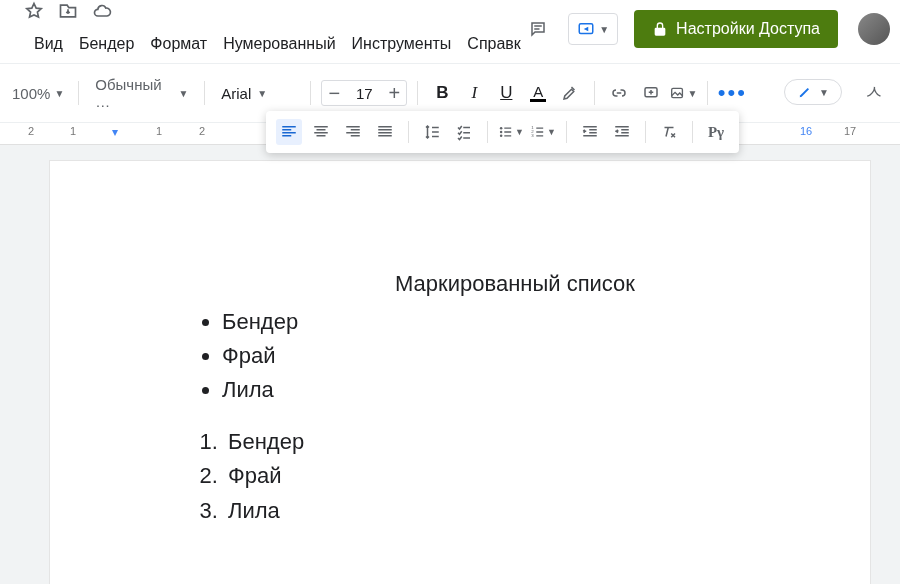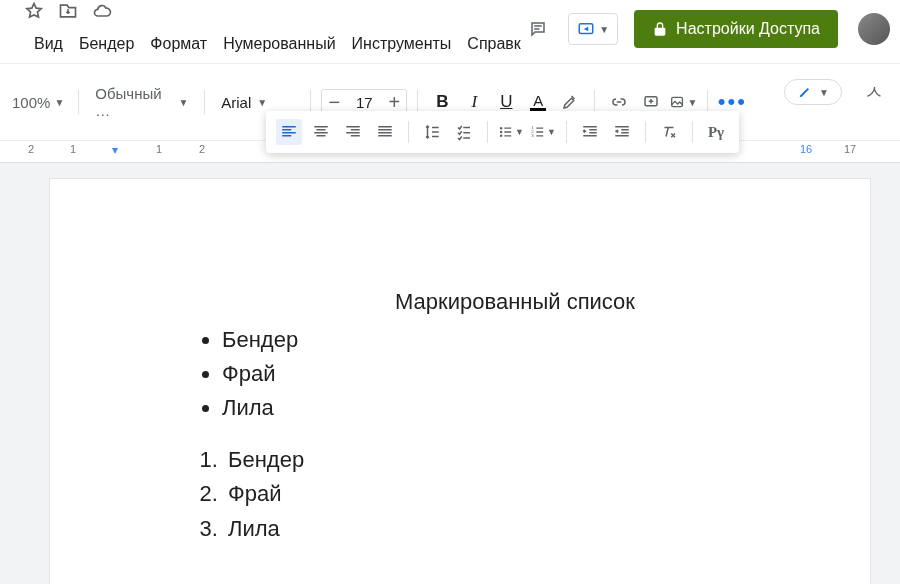--- a/index.html
+++ b/index.html
@@ -5,21 +5,21 @@
 * { box-sizing: border-box; margin: 0; padding: 0; }
 body { font-family: Arial, "Helvetica Neue", sans-serif; background: #fff; width: 900px; height: 584px; overflow: hidden; position: relative; }
 .top-strip { height: 25px; display: flex; align-items: center; padding-left: 24px; gap: 14px; }
 .top-strip svg { width: 20px; height: 20px; fill: #5f6368; }
 .top-right { position: absolute; right: 10px; top: 10px; display: flex; align-items: center; gap: 16px; }
 .present-btn { border: 1px solid #dadce0; border-radius: 4px; padding: 6px 8px; display: flex; align-items: center; gap: 4px; cursor: pointer; }
 .share-btn { background: #4d7c0f; color: #fff; border: none; border-radius: 4px; padding: 10px 18px; font-size: 16px; font-weight: 500; display: flex; align-items: center; gap: 8px; cursor: pointer; }
 .avatar { width: 32px; height: 32px; border-radius: 50%; background: linear-gradient(135deg,#888,#555); margin-left: 4px; }
 .menubar { display: flex; gap: 16px; padding: 10px 0 10px 0; font-size: 16px; color: #202124; margin-left: 34px; }
 .menubar span { cursor: pointer; }
-.toolbar-row { border-top: 1px solid #eceff1; border-bottom: 1px solid #eceff1; display: flex; align-items: center; padding: 19px 8px; gap: 4px; }
+.toolbar-row { border-top: 1px solid #eceff1; border-bottom: 1px solid #eceff1; display: flex; align-items: center; padding: 10px 8px; gap: 4px; }
 .zoom-box { display: flex; align-items: center; gap: 4px; padding: 2px 4px; font-size: 15px; color: #5f6368; border-radius: 3px; cursor: pointer; }
 .style-box { display: flex; align-items: center; gap: 4px; padding: 2px 6px; font-size: 15px; color: #5f6368; cursor: pointer; }
 .font-box { display: flex; align-items: center; gap: 6px; padding: 2px 6px; font-size: 15px; color: #202124; cursor: pointer; }
 .vsep { width: 1px; height: 24px; background: #e0e0e0; margin: 0 6px; }
 .tool-btn { width: 28px; height: 28px; display: flex; align-items: center; justify-content: center; border-radius: 3px; cursor: pointer; color: #5f6368; font-size: 17px; }
 .tool-btn svg { width: 18px; height: 18px; }
 .tool-btn.selected { background: #e8f0fe; color: #1967d2; }
 .font-size-group { display: flex; align-items: center; border: 1px solid #dadce0; border-radius: 3px; }
 .font-size-group .stepper { width: 24px; height: 24px; display: flex; align-items: center; justify-content: center; cursor: pointer; color: #5f6368; font-size: 20px; }
 .font-size-group .val { width: 36px; text-align: center; font-size: 15px; color: #202124; }

